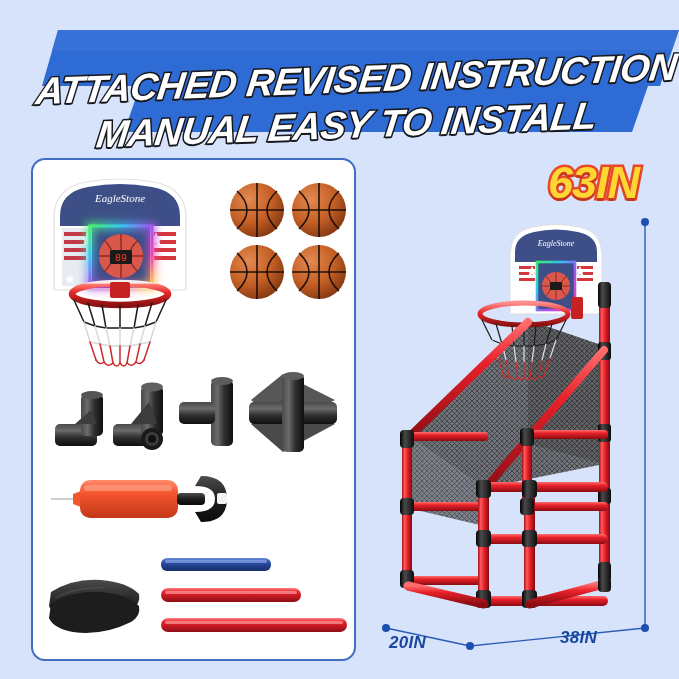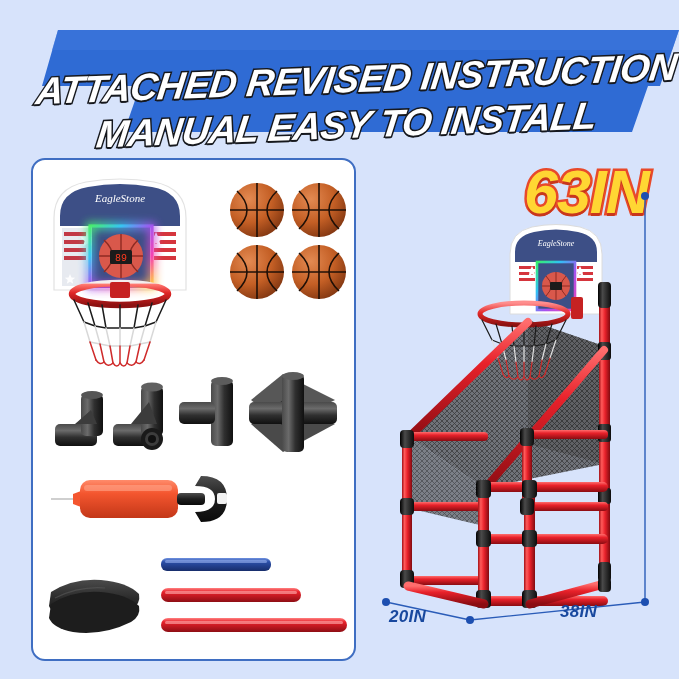--- a/index.html
+++ b/index.html
@@ -32,22 +32,22 @@
     left:38px;top:30px;font-size:38px;
     transform:skewX(-9deg) rotate(-2.2deg);
   }
   .banner-line.l2{
     left:98px;top:76px;font-size:38px;
     transform:skewX(-9deg) rotate(-2.2deg);
   }
 
   
   .badge-63{
-    position:absolute;left:524px;top:157px;
-    font-size:61px;font-weight:bold;font-style:italic;
+    position:absolute;left:548px;top:157px;
+    font-size:45px;font-weight:bold;font-style:italic;
     color:#ffd633;
     -webkit-text-stroke:5px #e8492a;
     paint-order:stroke fill;
     letter-spacing:-1px;
     text-shadow:0 3px 0 #c8371c;
   }
 
   
   .parts-panel{
     position:absolute;left:31px;top:158px;
@@ -76,21 +76,21 @@
   
   .pump{position:absolute;left:18px;top:308px;width:200px;height:62px;}
 
   
   .bottom-items{position:absolute;left:10px;top:390px;width:310px;height:100px;}
 
   
   .product{position:absolute;left:372px;top:196px;width:280px;height:430px;}
 
   
-  .dims{position:absolute;left:370px;top:172px;width:309px;height:470px;}
+  .dims{position:absolute;left:370px;top:198px;width:309px;height:470px;}
   .dim-label{
     position:absolute;
     color:#18489e;
     font-weight:bold;font-style:italic;
     font-size:17px;
     letter-spacing:0.3px;
     white-space:nowrap;
   }
   .dim-label.d20{left:19px;top:435px;}
   .dim-label.d38{left:190px;top:430px;}

